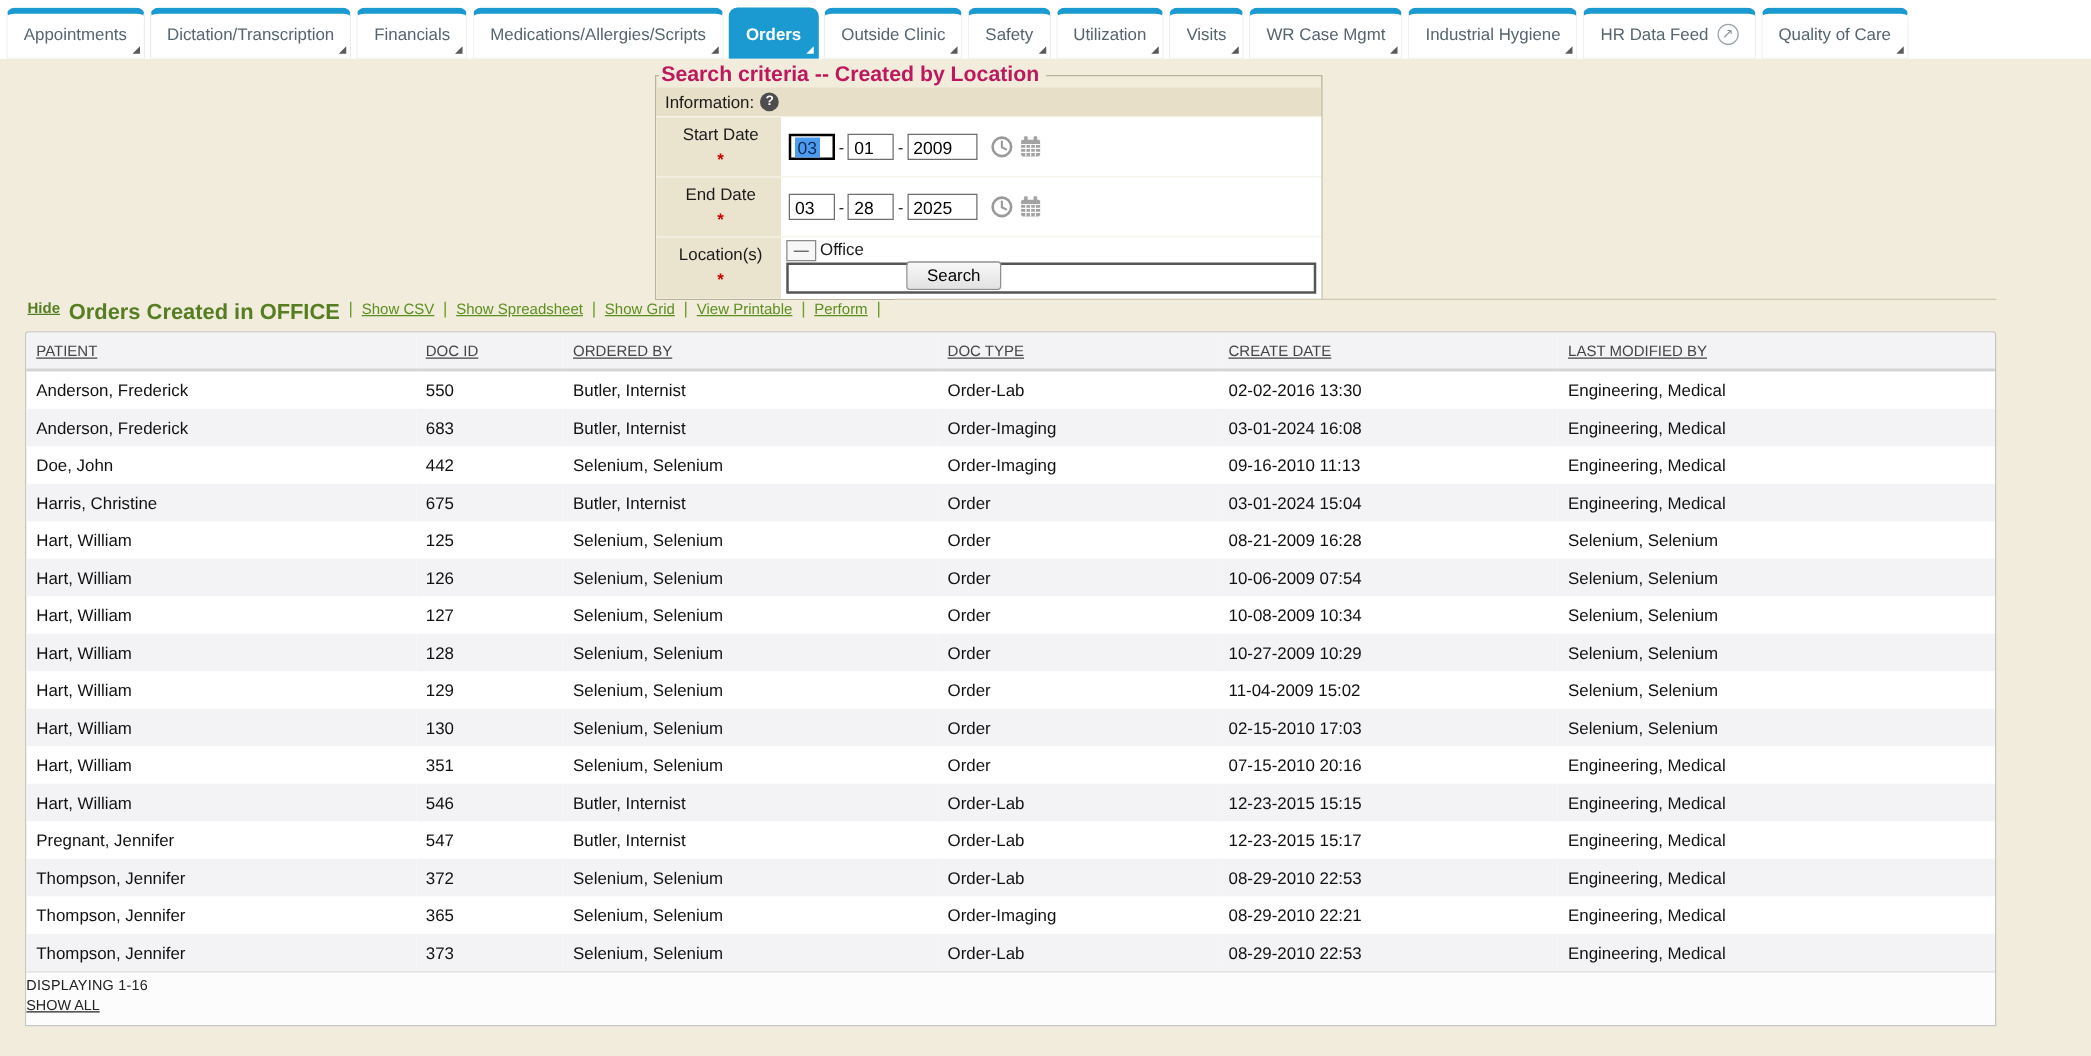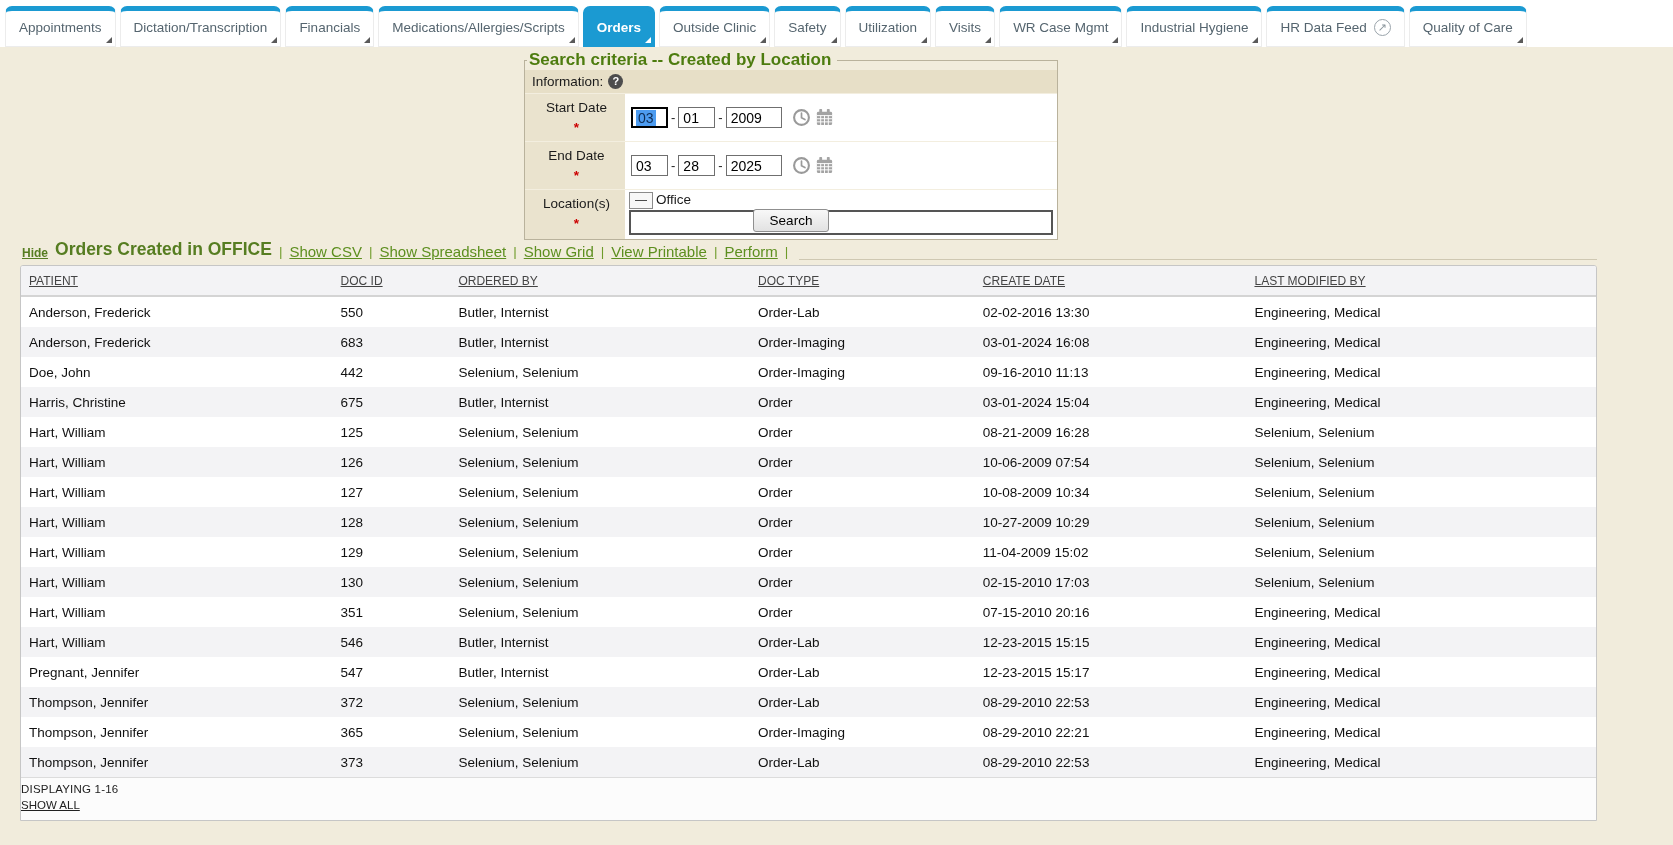--- a/index.html
+++ b/index.html
@@ -35,21 +35,21 @@
     width:17px; height:17px; border:1px solid #9aa4ab; border-radius:50%;
     color:#8a959c; font-size:11px; line-height:15px; text-align:center; display:inline-block;
   }
 
   
   .search-fieldset {
     position:absolute; left:524px; top:50px; width:534px;
     border:1px solid #b9b29c; padding:0; margin:0; background:transparent;
   }
   .search-fieldset legend {
-    color:#4d7c0f; font-size:17px; font-weight:bold;
+    color:#be185d; font-size:17px; font-weight:bold;
     margin-left:2px; padding:0 6px 0 2px;
   }
   .info-row {
     background:#e7dfc7; padding:4px 7px; font-size:13.5px; color:#1a1a1a;
     display:flex; align-items:flex-end; gap:5px;
   }
   .help-icon {
     width:15px; height:15px; border-radius:50%; background:#4d4d4d; color:#fff;
     font-size:11px; font-weight:bold; text-align:center; line-height:15px;
     display:inline-block; cursor:pointer;
@@ -82,34 +82,34 @@
     width:24px; height:17px; border:1px solid #8a8a8a; background:#f7f7f7;
     font-size:12px; line-height:13px; text-align:center; cursor:pointer;
     color:#333; padding:0;
   }
   .loc-name { font-size:13.5px; color:#1a1a1a; }
   .loc-input {
     width:100%; height:25px; border:2px solid #555; background:#fff;
     font-size:14px; font-family:inherit; padding:2px 4px;
   }
 
-  .search-btn-wrap { position:absolute; left:524px; top:209px; width:534px; text-align:center; }
+  .search-btn-wrap { position:absolute; left:496px; top:209px; width:534px; text-align:center; }
   .search-btn {
     font-family:inherit; font-size:13.5px; color:#000;
     padding:3px 16px; border:1px solid #8f8f8f; border-radius:3px;
     background:linear-gradient(#f8f8f8,#e2e2e2); cursor:pointer;
   }
 
   
   .results { position:absolute; left:20px; top:237px; width:1577px; }
-  .results-header { display:flex; align-items:flex-end; gap:7px; padding:2px 0 5px 2px; }
+  .results-header { display:flex; align-items:flex-start; gap:7px; padding:2px 0 5px 2px; }
   .hide-link { font-size:12px; font-weight:bold; color:#567d21; text-decoration:underline; cursor:pointer; }
   .results-title { font-size:17.5px; font-weight:bold; color:#567d21; white-space:nowrap; }
   .sep { color:#6f9c2a; font-size:13.5px; }
-  .action-link { font-size:15px; color:#5d8f1f; text-decoration:underline; cursor:pointer; white-space:nowrap; }
+  .action-link { font-size:12px; color:#5d8f1f; text-decoration:underline; cursor:pointer; white-space:nowrap; }
   .header-rule { flex:1; border-top:1px solid #cfc8b2; margin-left:4px; }
 
   .table-wrap { border:1px solid #c6c6c6; border-radius:3px 3px 0 0; background:#fff; overflow:hidden; }
   table { width:100%; border-collapse:collapse; }
   th {
     text-align:left; font-size:12px; font-weight:normal; color:#444;
     text-decoration:underline; background:#f3f3f5; padding:8px 8px 7px 8px;
     border-bottom:2px solid #d4d4d4; cursor:pointer; white-space:nowrap;
   }
   td { padding:7.5px 8px; font-size:13.5px; color:#111; white-space:nowrap; }

